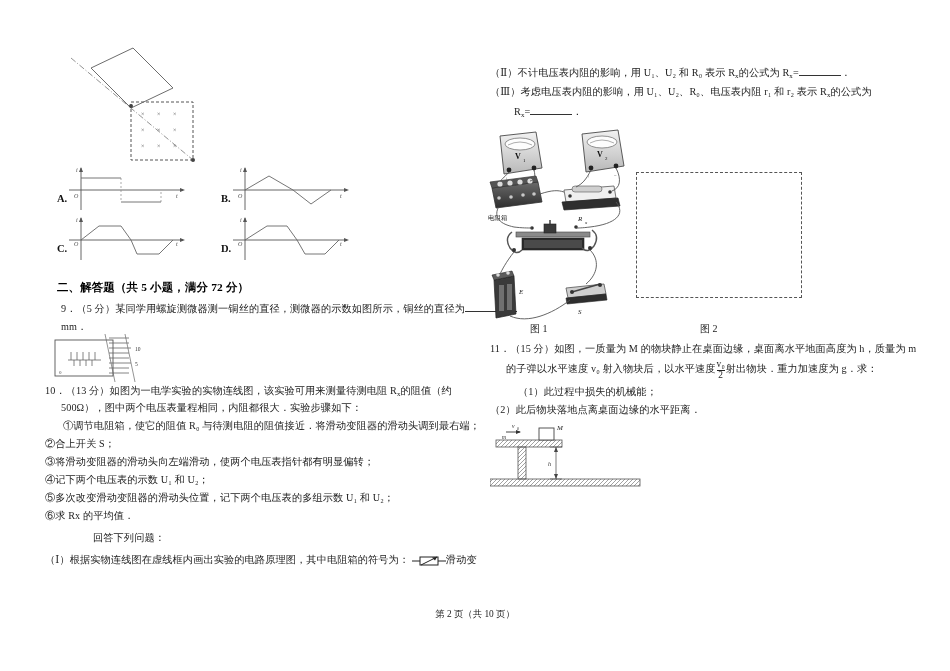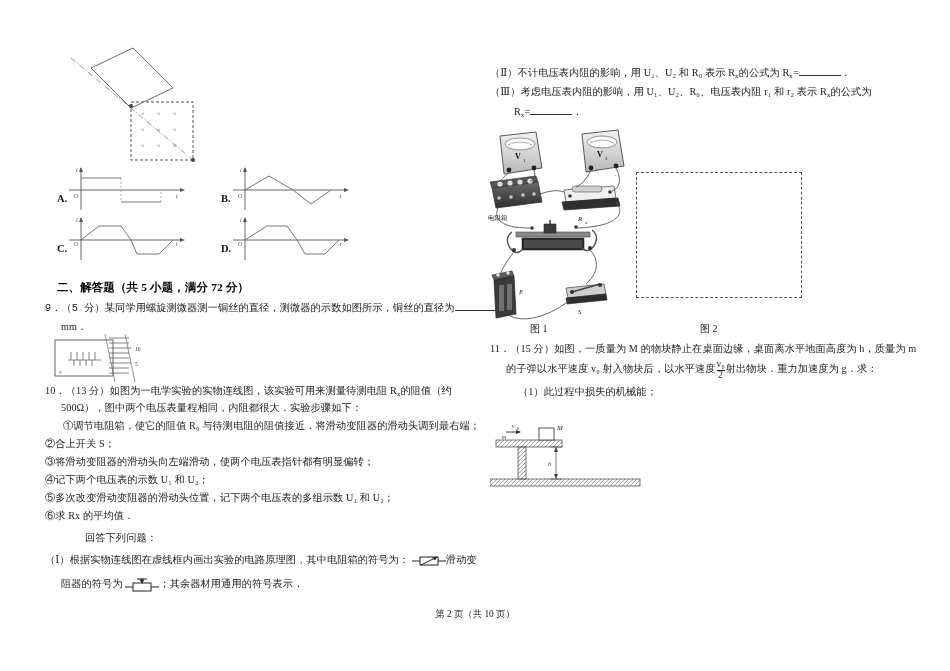--- a/index.html
+++ b/index.html
@@ -192,21 +192,21 @@
         <text x="11" y="30" font-size="6" fill="#444" font-style="italic" font-family="'Liberation Serif',serif">O</text>
         <text x="13" y="6" font-size="6" fill="#444" font-style="italic" font-family="'Liberation Serif',serif">i</text>
         <text x="113" y="30" font-size="6" fill="#444" font-style="italic" font-family="'Liberation Serif',serif">t</text>
         <path d="M18,24 L40,10 L60,10 L70,24 L78,38 L98,38 L112,24" fill="none" stroke="#666" stroke-width="0.9"></path>
       </svg>
     </div>
     <div class="choice-label" style="left:176px; top:243px;">D.</div>
 
     <div class="sec-head" style="left:12px; top:280px;">二、解答题（共 5 小题，满分 72 分）</div>
 
-    <div class="txt" style="left:0px; top:302px;font-family:Liberation Mono, monospace;">
+    <div class="txt" style="left:16px; top:302px;">
       <span>9．</span><span>（5 分）</span><span>某同学用螺旋测微器测一铜丝的直径，测微器的示数如图所示，铜丝的直径为</span><span class="blank" style="width:52px;"></span>
     </div>
     <div class="txt" style="left:16px; top:320px;">mm．</div>
 
     <div class="choice" style="left:4px; top:332px;">
       <svg width="120" height="56" viewBox="0 0 120 56">
 
         <rect x="6" y="8" width="58" height="36" fill="none" stroke="#555" stroke-width="0.9"></rect>
 
         <g stroke="#666" stroke-width="0.8">
@@ -245,46 +245,33 @@
     </div>
     <div class="txt" style="left:16px; top:401px;text-align:right;">500Ω），图中两个电压表量程相同，内阻都很大．实验步骤如下：</div>
 
     <div class="txt" style="left:18px; top:419px;">①调节电阻箱，使它的阻值 R₀ 与待测电阻的阻值接近．将滑动变阻器的滑动头调到最右端；</div>
     <div class="txt" style="left:0px; top:437px;">②合上开关 S；</div>
     <div class="txt" style="left:0px; top:455px;">③将滑动变阻器的滑动头向左端滑动，使两个电压表指针都有明显偏转；</div>
     <div class="txt" style="left:0px; top:473px;">④记下两个电压表的示数 U₁ 和 U₂；</div>
     <div class="txt" style="left:0px; top:491px;">⑤多次改变滑动变阻器的滑动头位置，记下两个电压表的多组示数 U₁ 和 U₂；</div>
     <div class="txt" style="left:0px; top:509px;">⑥求 Rx 的平均值．</div>
 
-    <div class="txt" style="left:4px; top:531px;padding-left:36px;">回答下列问题：</div>
+    <div class="txt" style="left:12px; top:531px;padding-left:36px;">回答下列问题：</div>
 
     <div class="txt" style="left:0px; top:553px;">
       <span>（Ⅰ）根据实物连线图在虚线框内画出实验的电路原理图，其中电阻箱的符号为：</span>
       <span class="sym" style="width:34px;height:12px;">
         <svg width="34" height="12" viewBox="0 0 34 12">
           <line x1="0" y1="6" x2="8" y2="6" stroke="#222" stroke-width="1"></line>
           <line x1="26" y1="6" x2="34" y2="6" stroke="#222" stroke-width="1"></line>
           <rect x="8" y="2" width="18" height="8" fill="#fff" stroke="#222" stroke-width="1"></rect>
           <line x1="9" y1="10" x2="25" y2="2" stroke="#222" stroke-width="1"></line>
           <polygon points="25,2 20,2.6 23,5.4" fill="#222"></polygon>
         </svg>
       </span><span>滑动变</span>
-    </div>
-    <div class="txt" style="left:16px; top:577px;">
-      <span>阻器的符号为</span>
-      <span class="sym" style="width:34px;height:14px;">
-        <svg width="34" height="14" viewBox="0 0 34 14">
-          <line x1="0" y1="9" x2="8" y2="9" stroke="#222" stroke-width="1"></line>
-          <line x1="26" y1="9" x2="34" y2="9" stroke="#222" stroke-width="1"></line>
-          <rect x="8" y="5" width="18" height="8" fill="#fff" stroke="#222" stroke-width="1"></rect>
-          <line x1="17" y1="0" x2="17" y2="5" stroke="#222" stroke-width="1"></line>
-          <polygon points="17,5.5 14.5,1.5 19.5,1.5" fill="#222"></polygon>
-          <line x1="12" y1="1" x2="22" y2="1" stroke="#222" stroke-width="1"></line>
-        </svg>
-      </span><span>；其余器材用通用的符号表示．</span>
     </div>
   </div>
 
   <div class="col col-right">
 
     <div class="txt" style="left:0px; top:66px;">
       <span>（Ⅱ）不计电压表内阻的影响，用 U₁、U₂ 和 R₀ 表示 R</span><sub>x</sub><span>的公式为 R</span><sub>x</sub><span>=</span><span class="blank" style="width:42px;"></span><span>．</span>
     </div>
 
     <div class="txt" style="left:0px; top:85px;">
@@ -416,20 +403,21 @@
     <div class="txt" style="left:0px; top:342px;">
       <span>11．</span><span>（15 分）</span><span>如图，一质量为 M 的物块静止在桌面边缘，桌面离水平地面高度为 h，质量为 m</span>
     </div>
     <div class="txt" style="left:16px; top:360px;">
       <span>的子弹以水平速度 v₀ 射入物块后，以水平速度</span><span class="frac">
         <span class="num">v₀</span>
         <span class="den">2</span>
       </span><span>射出物块．重力加速度为 g．求：</span>
     </div>
     <div class="txt" style="left:0px; top:385px;margin-left:28px;">（1）此过程中损失的机械能；</div>
+    <div class="txt" style="left:0px; top:403px;">（2）此后物块落地点离桌面边缘的水平距离．</div>
 
     <div class="choice" style="left:0px; top:418px;">
       <svg width="200" height="80" viewBox="0 0 200 80">
         <defs>
           <pattern id="hatch" width="4" height="4" patternUnits="userSpaceOnUse">
             <path d="M0,4 L4,0" stroke="#8a8a8a" stroke-width="0.8"></path>
           </pattern>
         </defs>
 
         <rect x="6" y="22" width="66" height="7" fill="url(#hatch)" stroke="#555" stroke-width="0.8"></rect>

